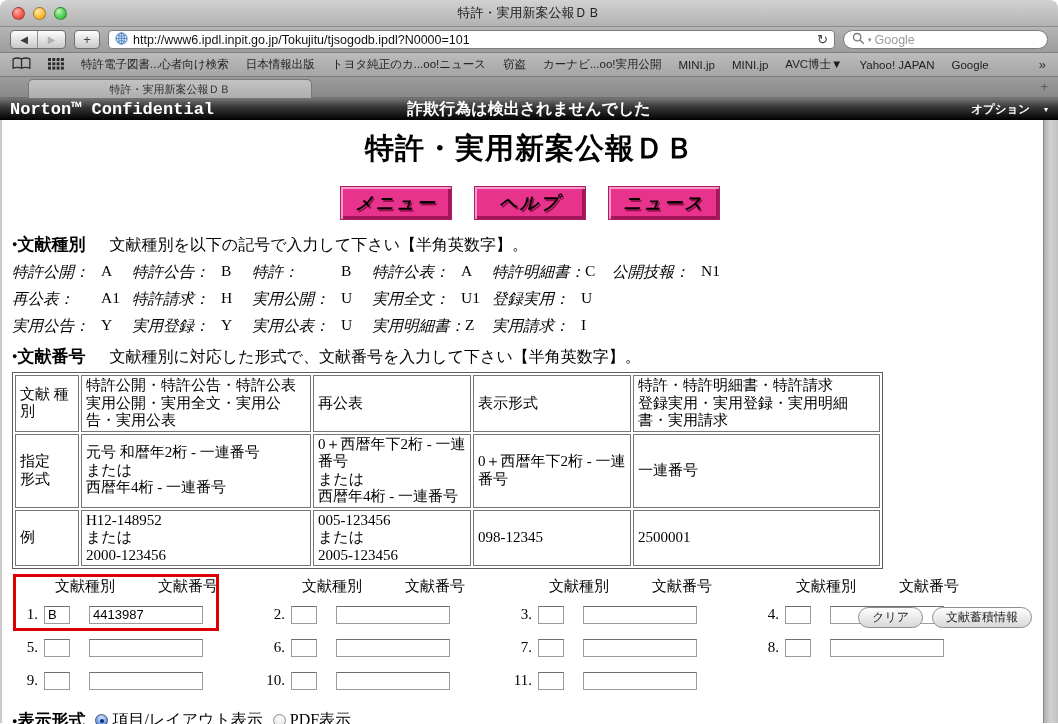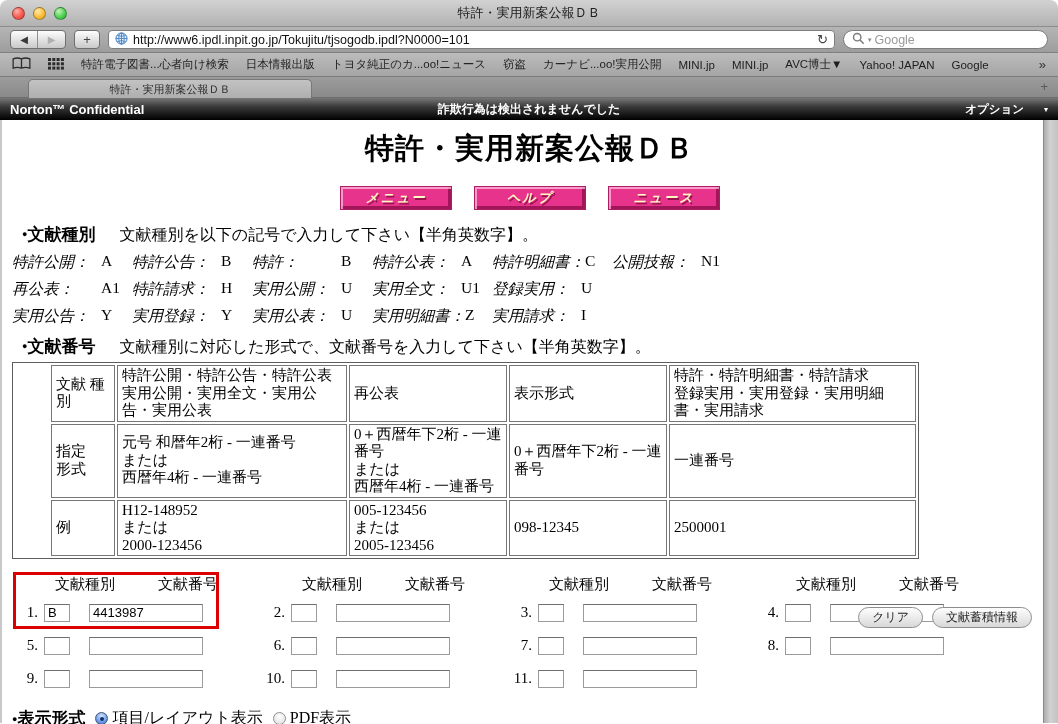--- a/index.html
+++ b/index.html
@@ -54,52 +54,52 @@
             position:relative; }
   .tab { position:absolute; left:28px; top:2px; width:284px; height:19px;
          background:linear-gradient(#c3c3c3,#aeaeae); border:1px solid #787878; border-bottom:none;
          border-radius:5px 5px 0 0; display:flex; align-items:center; justify-content:center;
          font-size:11px; color:#2e2e2e; }
   .newtab { position:absolute; right:10px; top:2px; font-size:13px; color:#5a5a5a; }
 
   
   .norton { height:22px; background:linear-gradient(#777 0%, #393939 40%, #000 100%);
             display:flex; align-items:center; padding:0 10px; color:#fff; position:relative; }
-  .n-brand { font-weight:bold; font-size:13px; }
-  .n-status { position:absolute; left:0; right:0; text-align:center; font-weight:bold; font-size:12px; }
-  .n-opts { margin-left:auto; font-weight:bold; font-size:11.5px; z-index:1; display:flex; align-items:center; gap:20px; }
+  .n-brand { font-weight:bold; font-size:17px;font-family:Liberation Mono, monospace; }
+  .n-status { position:absolute; left:0; right:0; text-align:center; font-weight:bold; font-size:16px; }
+  .n-opts { margin-left:auto; font-weight:bold; font-size:11.5px; z-index:1; display:flex; align-items:center; gap:14px; }
   .n-opts .arr { font-size:8px; }
 
   
   .page { position:relative; height:603px; background:#fff;
           font-family:"Liberation Serif","DejaVu Serif",serif; color:#000; border-left:2px solid #c9c9c9; }
   .scrollbar { position:absolute; right:0; top:0; width:15px; height:100%;
                background:linear-gradient(90deg,#adadad,#d2d2d2 45%,#c2c2c2); border-left:1px solid #8a8a8a; }
 
   h1.pagetitle { text-align:center; font-size:29px; font-weight:bold; padding-top:9px; letter-spacing:1px; }
 
   .navbtns { display:flex; justify-content:center; gap:22px; margin-top:17px; }
-  .pinkbtn { width:112px; height:24px; background:#e8338c; border:1px solid #ad1d66;
+  .pinkbtn { width:112px; height:34px; background:#e8338c; border:1px solid #ad1d66;
              box-shadow:inset 2px 2px 0 rgba(255,190,220,.75), inset -3px -3px 0 rgba(125,8,62,.65);
-             color:#fef9c3; font-style:italic; font-weight:bold; font-size:13px; letter-spacing:2px;
+             color:#000000; font-style:italic; font-weight:bold; font-size:18px; letter-spacing:2px;
              font-family:"Liberation Sans","DejaVu Sans",sans-serif;
              text-shadow:1.5px 1.5px 0 #97124f; display:flex; align-items:center; justify-content:center;
              cursor:pointer; }
 
-  .secline { margin:13px 0 0 20px; font-size:16px; }
+  .secline { margin:13px 0 0 10px; font-size:16px; }
   .secline .bullet { font-size:9px; vertical-align:3px; }
   .secline b.h { font-size:17px; }
   .secline .instr { margin-left:24px; }
 
   .codes { margin:3px 0 0 10px; }
   .codes .crow { display:flex; height:27px; align-items:center; font-size:15.5px; }
   .codes .pair { width:120px; display:flex; }
   .codes .plabel { min-width:89px;font-style:italic; }
 
-  table.reftab { margin:4px 0 16px 10px; border:1px solid #5e5e5e; border-spacing:2px; background:#fff;padding-left:36px; }
+  table.reftab { margin:4px 0 8px 10px; border:1px solid #5e5e5e; border-spacing:2px; background:#fff; }
   table.reftab td { border:1px solid #767676; font-size:15px; padding:1px 4px; vertical-align:middle;
                     white-space:pre-line; line-height:17.5px; }
   td.c-label { width:64px; font-size:14.5px; }
   td.c1 { width:230px; } td.c2 { width:158px; } td.c3 { width:158px; } td.c4 { width:247px; }
   tr.r1 td { height:42px; } tr.r2 td { height:56px; } tr.r3 td { height:54px; }
 
   .ig { position:relative; margin:8px 0 0 10px; width:1000px; }
   .ig-headrow, .ig-row { display:grid; grid-template-columns:repeat(4,247px); }
   .ig-head { display:flex; font-size:15px; height:21px; }
   .ig-head .h-type { margin-left:34px; width:78px; text-align:center; }

